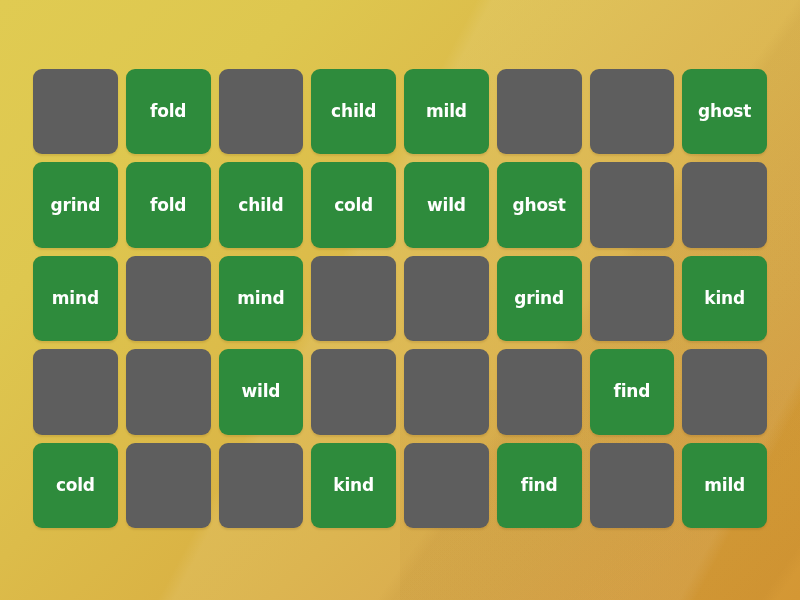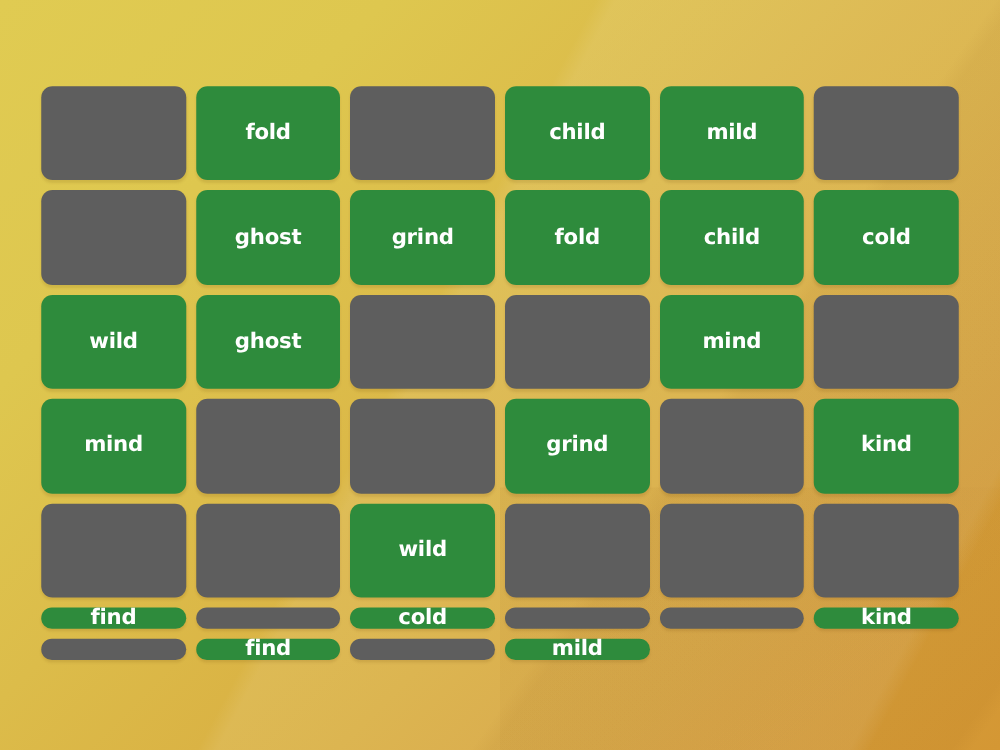--- a/index.html
+++ b/index.html
@@ -71,21 +71,21 @@
   }
 
   
   #board {
     position: absolute;
     left: 33px;
     top: 69px;
     width: 734px;
     height: 459px;
     display: grid;
-    grid-template-columns: repeat(6, 1fr);
+    grid-template-columns: repeat(8, 1fr);
     grid-template-rows: repeat(5, 1fr);
     column-gap: 8px;
     row-gap: 8px;
   }
 
   .tile {
     border-radius: 9px;
     display: flex;
     align-items: center;
     justify-content: center;

